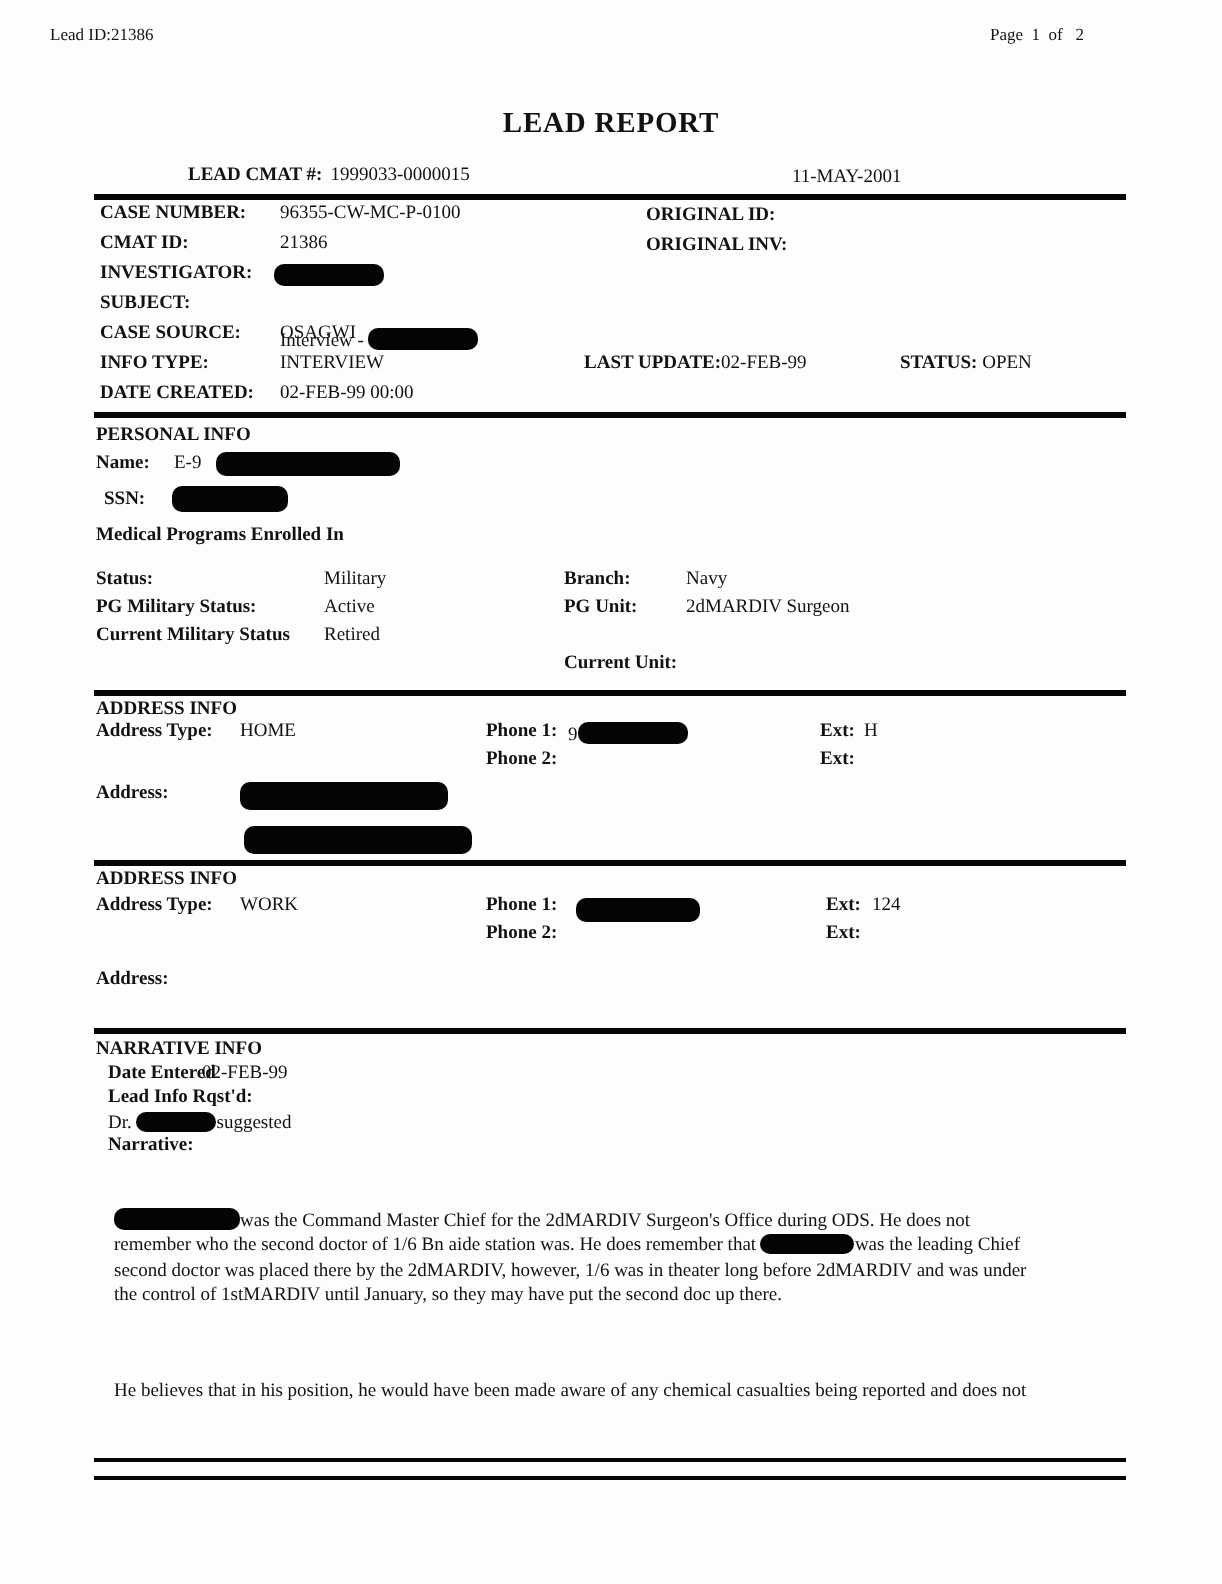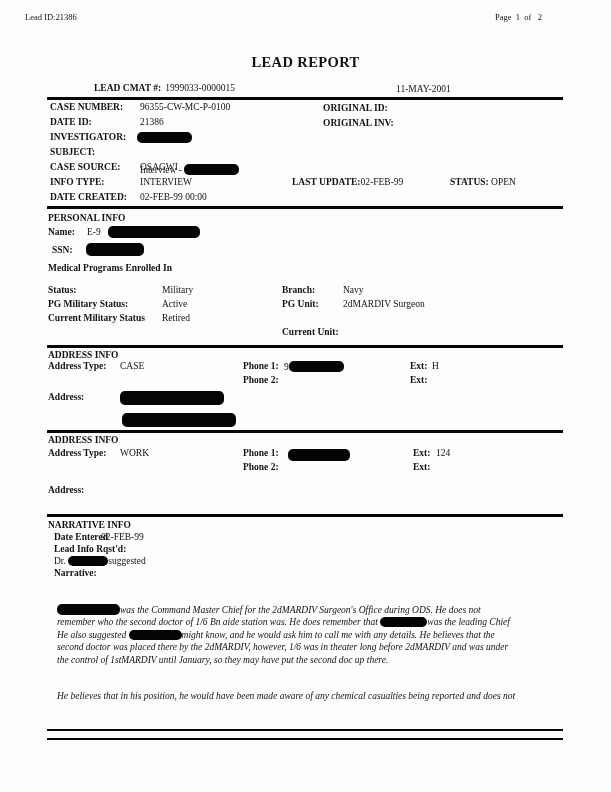--- a/index.html
+++ b/index.html
@@ -10,21 +10,21 @@
     font-size:9.5px;overflow:hidden;
   }
   .abs{position:absolute;white-space:nowrap;}
   .b{font-weight:700;}
   .hdr{font-size:8.5px;white-space:pre;}
   .title{position:absolute;left:0;top:54px;width:611px;text-align:center;
          font-size:14.5px;font-weight:700;letter-spacing:.4px;}
   .rule{position:absolute;left:47px;width:516px;background:#060606;}
   .redact{display:inline-block;background:#040404;border-radius:5px;vertical-align:-2px;}
   .redact.abs{position:absolute;}
-  .nline{white-space:nowrap;line-height:12.4px;font-size:9.5px;font-style:italic;}
+  .nline{white-space:nowrap;line-height:12.4px;font-size:9.5px;}
   .para{position:absolute;white-space:nowrap;}
   .ml4{margin-left:4px;}
 </style>
 </head>
 <body>
 
 <div class="page">
 
   <span class="abs hdr" style="left:25px;top:12px">Lead ID:21386</span>
   <span class="abs hdr" style="left:495px;top:12px">Page  1  of   2</span>
@@ -35,21 +35,21 @@
     <span class="b">LEAD CMAT #:</span><span class="ml4">1999033-0000015</span>
   </span>
   <span class="abs" style="left:396px;top:84px">11-MAY-2001</span>
 
   <div class="rule" style="top:97px;height:3px"></div>
 
   <span class="abs b" style="left:50px;top:102px">CASE NUMBER:</span>
   <span class="abs" style="left:140px;top:102px">96355-CW-MC-P-0100</span>
   <span class="abs b" style="left:323px;top:103px">ORIGINAL ID:</span>
 
-  <span class="abs b" style="left:50px;top:117px">DATE ID:</span>
+  <span class="abs b" style="left:50px;top:117px">CMAT ID:</span>
   <span class="abs" style="left:140px;top:117px">21386</span>
   <span class="abs b" style="left:323px;top:118px">ORIGINAL INV:</span>
 
   <span class="abs b" style="left:50px;top:132px">INVESTIGATOR:</span>
   <span class="redact abs" style="left:137px;top:132px;width:55px;height:11px"></span>
 
   <span class="abs b" style="left:50px;top:147px">SUBJECT:</span>
   <span class="abs" style="left:140px;top:164px"><span>Interview - </span><span class="redact" style="width:55px;height:11px"></span></span>
 
   <span class="abs b" style="left:50px;top:162px">CASE SOURCE:</span>
@@ -91,21 +91,21 @@
 
   <span class="abs b" style="left:48px;top:313px">Current Military Status</span>
   <span class="abs" style="left:162px;top:313px">Retired</span>
 
   <span class="abs b" style="left:282px;top:327px">Current Unit:</span>
 
   <div class="rule" style="top:345px;height:3px"></div>
 
   <span class="abs b" style="left:48px;top:350px">ADDRESS INFO</span>
   <span class="abs b" style="left:48px;top:361px">Address Type:</span>
-  <span class="abs" style="left:120px;top:361px">CASE</span>
+  <span class="abs" style="left:120px;top:361px">HOME</span>
   <span class="abs b" style="left:243px;top:361px">Phone 1:</span>
   <span class="abs" style="left:284px;top:361px"><span>9</span><span class="redact" style="width:55px;height:11px"></span></span>
   <span class="abs b" style="left:410px;top:361px">Ext:</span>
   <span class="abs" style="left:432px;top:361px">H</span>
 
   <span class="abs b" style="left:243px;top:375px">Phone 2:</span>
   <span class="abs b" style="left:410px;top:375px">Ext:</span>
 
   <span class="abs b" style="left:48px;top:392px">Address:</span>
   <span class="redact abs" style="left:120px;top:391px;width:104px;height:14px"></span>
@@ -136,21 +136,20 @@
   <span class="abs b" style="left:54px;top:544px">Lead Info Rqst'd:</span>
 
   <span class="abs" style="left:54px;top:556px"><span>Dr. </span><span class="redact" style="width:40px;height:10px"></span><span>suggested</span></span>
 
   <span class="abs b" style="left:54px;top:568px">Narrative:</span>
 
 
   <div class="para" style="left:57px;top:604px">
     <div class="nline"><span class="redact" style="width:63px;height:11px"></span><span>was the Command Master Chief for the 2dMARDIV Surgeon's Office during ODS.   He does not</span></div>
     <div class="nline"><span>remember who the second doctor of 1/6 Bn aide station was.  He does remember that </span><span class="redact" style="width:47px;height:10px"></span><span>was the leading Chief</span></div>
-    <div class="nline"><span>He also suggested </span><span class="redact" style="width:53px;height:10px"></span><span>might know, and he would ask him to call me with any details.  He believes that the</span></div>
     <div class="nline">second doctor was placed there by the 2dMARDIV, however, 1/6 was in theater long before 2dMARDIV and was under</div>
     <div class="nline">the control of 1stMARDIV until January, so they may have put the second doc up there.</div>
   </div>
 
   <div class="para" style="left:57px;top:690px">
     <div class="nline">He believes that in his position, he would have been made aware of any chemical casualties being reported and does not</div>
   </div>
 
   <div class="rule" style="top:729px;height:2px"></div>
   <div class="rule" style="top:738px;height:2px"></div>

